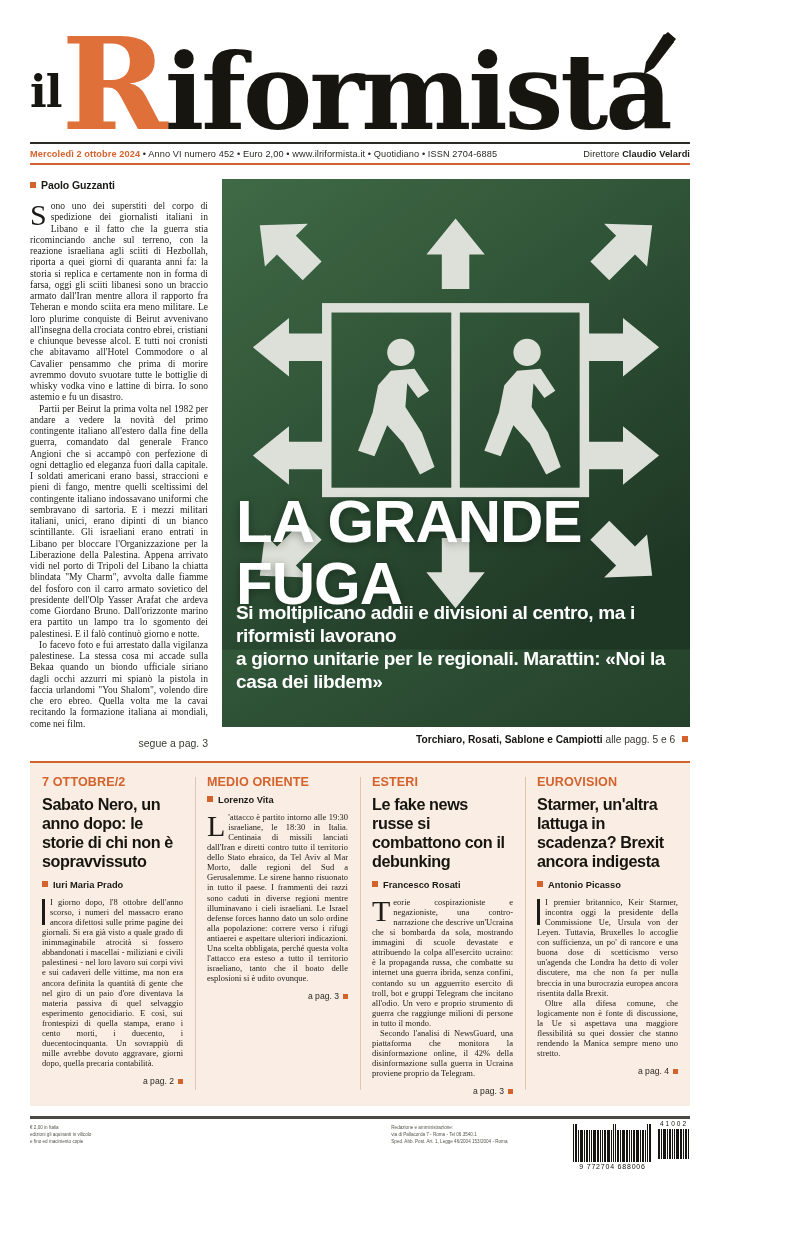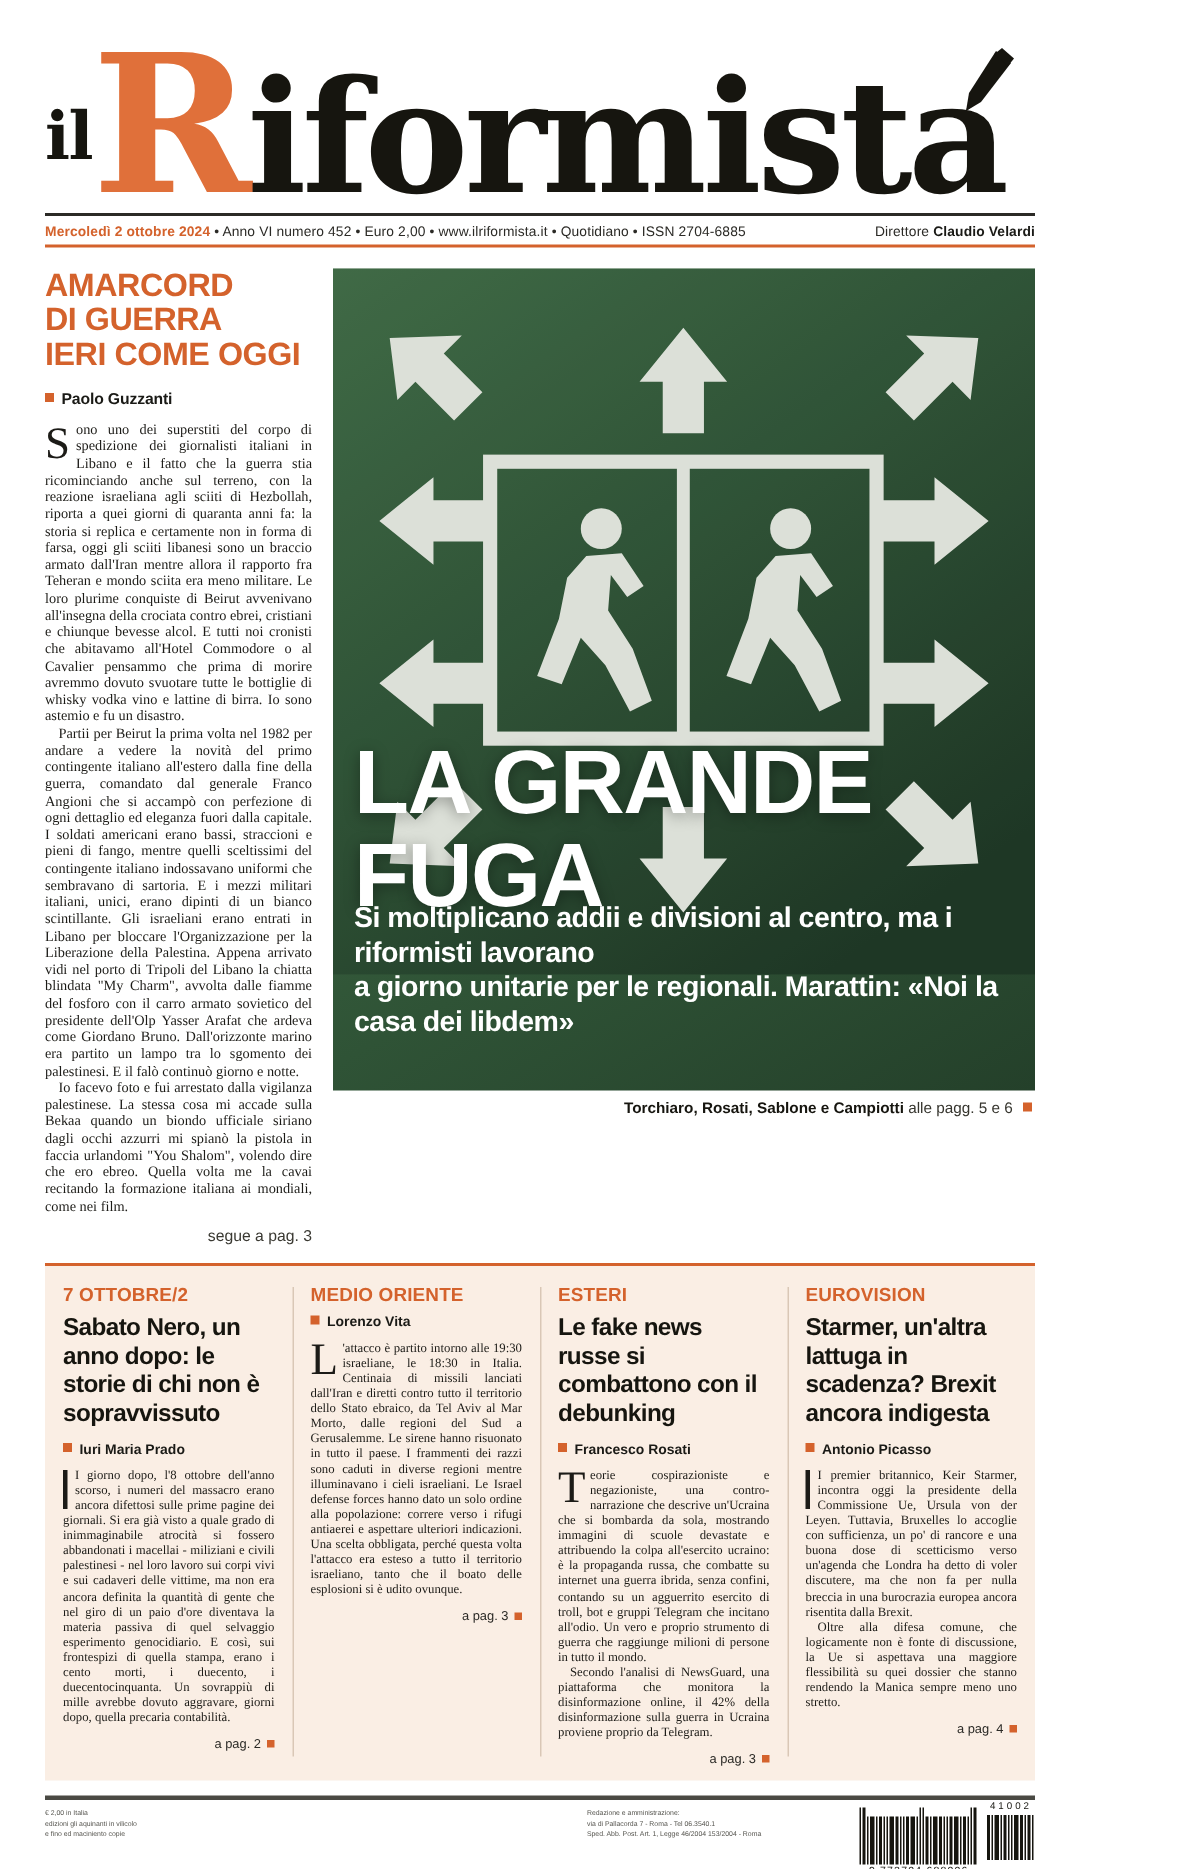--- a/index.html
+++ b/index.html
@@ -194,25 +194,20 @@
         <span>Direttore</span>
         <b>Claudio Velardi</b>
       </div>
     </div>
     <div class="info-rule-bot"></div>
   </div>
 
   <div class="main">
 
     <div class="col-left">
-      <div class="kicker-left">
-        <div>AMARCORD</div>
-        <div>DI GUERRA</div>
-        <div>IERI COME OGGI</div>
-      </div>
       <div class="byline">
         <span class="sq"></span><span>Paolo Guzzanti</span>
       </div>
       <div class="body-text">
         <p class="first"><span class="dropcap">S</span><span>ono uno dei superstiti del corpo di spedizione dei giornalisti italiani in Libano e il fatto che la guerra stia ricominciando anche sul terreno, con la reazione israeliana agli sciiti di Hezbollah, riporta a quei giorni di quaranta anni fa: la storia si replica e certamente non in forma di farsa, oggi gli sciiti libanesi sono un braccio armato dall'Iran mentre allora il rapporto fra Teheran e mondo sciita era meno militare. Le loro plurime conquiste di Beirut avvenivano all'insegna della crociata contro ebrei, cristiani e chiunque bevesse alcol. E tutti noi cronisti che abitavamo all'Hotel Commodore o al Cavalier pensammo che prima di morire avremmo dovuto svuotare tutte le bottiglie di whisky vodka vino e lattine di birra. Io sono astemio e fu un disastro.</span></p>
         <p><span>Partii per Beirut la prima volta nel 1982 per andare a vedere la novità del primo contingente italiano all'estero dalla fine della guerra, comandato dal generale Franco Angioni che si accampò con perfezione di ogni dettaglio ed eleganza fuori dalla capitale. I soldati americani erano bassi, straccioni e pieni di fango, mentre quelli sceltissimi del contingente italiano indossavano uniformi che sembravano di sartoria. E i mezzi militari italiani, unici, erano dipinti di un bianco scintillante. Gli israeliani erano entrati in Libano per bloccare l'Organizzazione per la Liberazione della Palestina. Appena arrivato vidi nel porto di Tripoli del Libano la chiatta blindata "My Charm", avvolta dalle fiamme del fosforo con il carro armato sovietico del presidente dell'Olp Yasser Arafat che ardeva come Giordano Bruno. Dall'orizzonte marino era partito un lampo tra lo sgomento dei palestinesi. E il falò continuò giorno e notte.</span></p>
         <p><span>Io facevo foto e fui arrestato dalla vigilanza palestinese. La stessa cosa mi accade sulla Bekaa quando un biondo ufficiale siriano dagli occhi azzurri mi spianò la pistola in faccia urlandomi "You Shalom", volendo dire che ero ebreo. Quella volta me la cavai recitando la formazione italiana ai mondiali, come nei film.</span></p>
       </div>
       <div class="segue">segue a pag. 3</div>
     </div>

